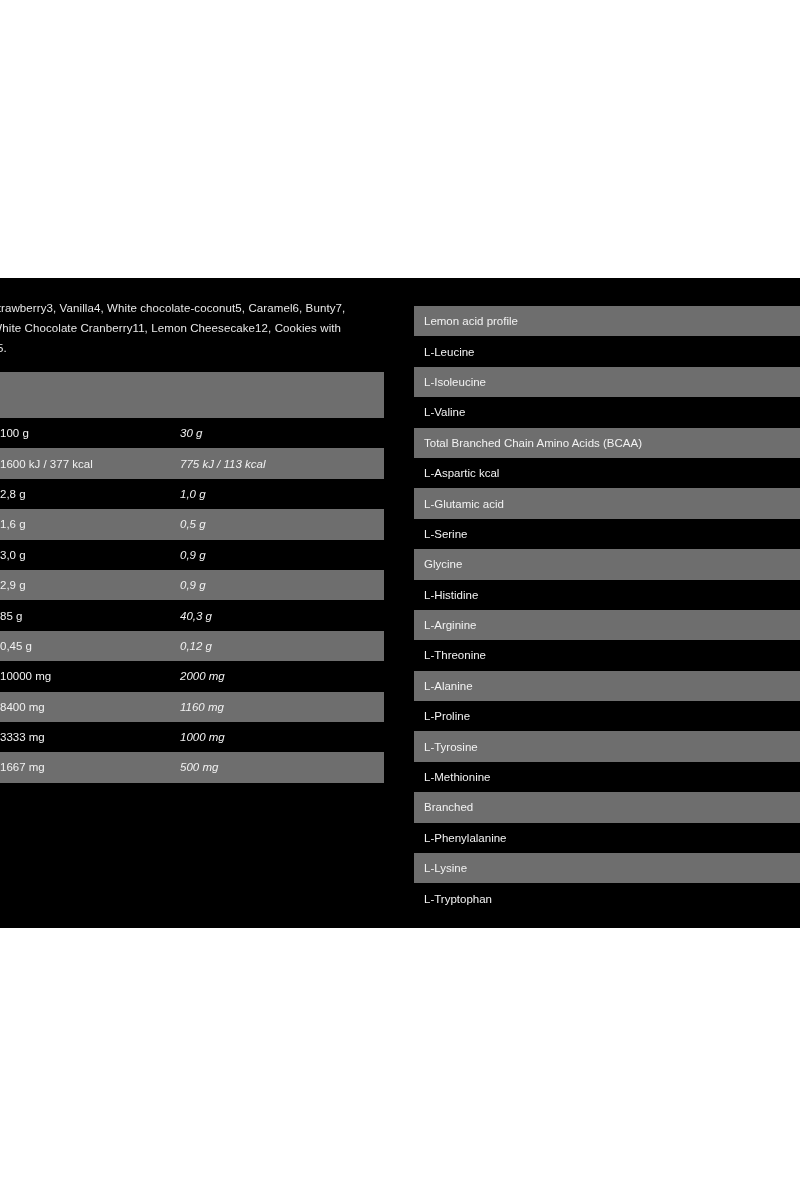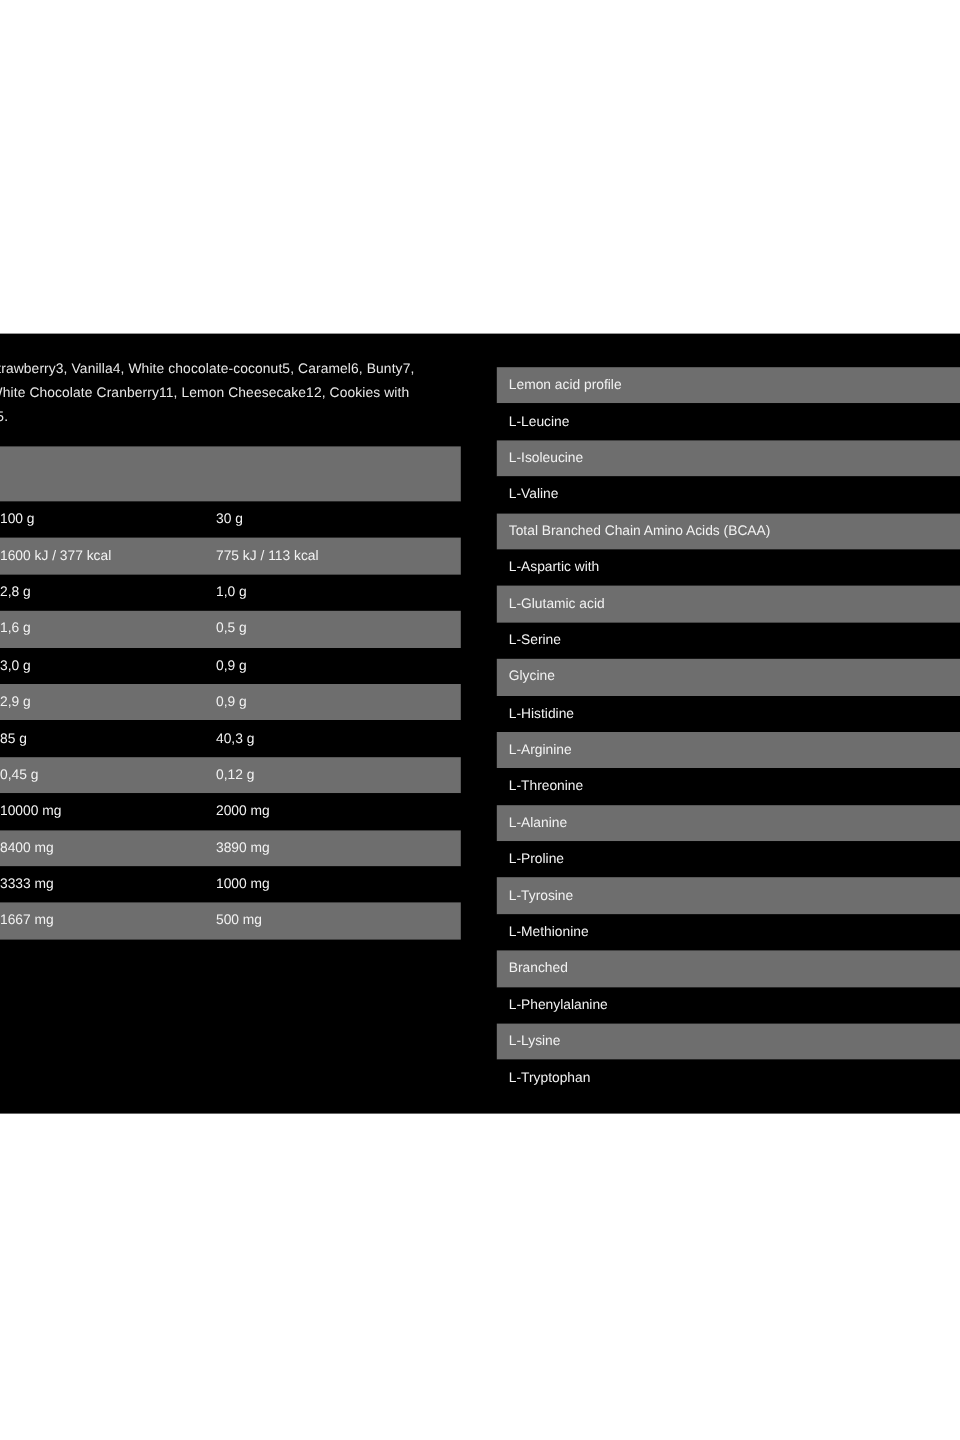--- a/index.html
+++ b/index.html
@@ -42,21 +42,21 @@
     border-spacing:0;
   }
   .nutri-table tr { height:30.4px; }
   .nutri-table td {
     font-size:11.5px;
     color:#f2f2f2;
     padding:0 0 0 42px;
     vertical-align:middle;
     white-space:nowrap;
   }
-  .nutri-table td.col-b { padding-left:0; }
+  .nutri-table td.col-b { padding-left:0;font-style:italic; }
   .nutri-table tr.striped td { background:#6e6e6e; }
   .nutri-table tr.plain td { background:#000000; }
   .nutri-table tr.header-row { height:46px; }
   .nutri-table tr.header-row td { background:#6e6e6e; }
   .nutri-table col.c1 { width:222px; }
   .nutri-table col.c2 { width:204px; }
 
   
   .right-col {
     position:absolute; left:414px; top:28px;
@@ -129,21 +129,21 @@
             <tr class="striped">
               <td>0,45 g</td>
               <td class="col-b">0,12 g</td>
             </tr>
             <tr class="plain">
               <td>10000 mg</td>
               <td class="col-b">2000 mg</td>
             </tr>
             <tr class="striped">
               <td>8400 mg</td>
-              <td class="col-b">3890 mg</td>
+              <td class="col-b">1160 mg</td>
             </tr>
             <tr class="plain">
               <td>3333 mg</td>
               <td class="col-b">1000 mg</td>
             </tr>
             <tr class="striped">
               <td>1667 mg</td>
               <td class="col-b">500 mg</td>
             </tr>
           </tbody>
@@ -162,21 +162,21 @@
           <div class="amino-row striped">
             <span>L-Isoleucine</span>
           </div>
           <div class="amino-row plain">
             <span>L-Valine</span>
           </div>
           <div class="amino-row striped">
             <span>Total Branched Chain Amino Acids (BCAA)</span>
           </div>
           <div class="amino-row plain">
-            <span>L-Aspartic with</span>
+            <span>L-Aspartic kcal</span>
           </div>
           <div class="amino-row striped">
             <span>L-Glutamic acid</span>
           </div>
           <div class="amino-row plain">
             <span>L-Serine</span>
           </div>
           <div class="amino-row striped">
             <span>Glycine</span>
           </div>

